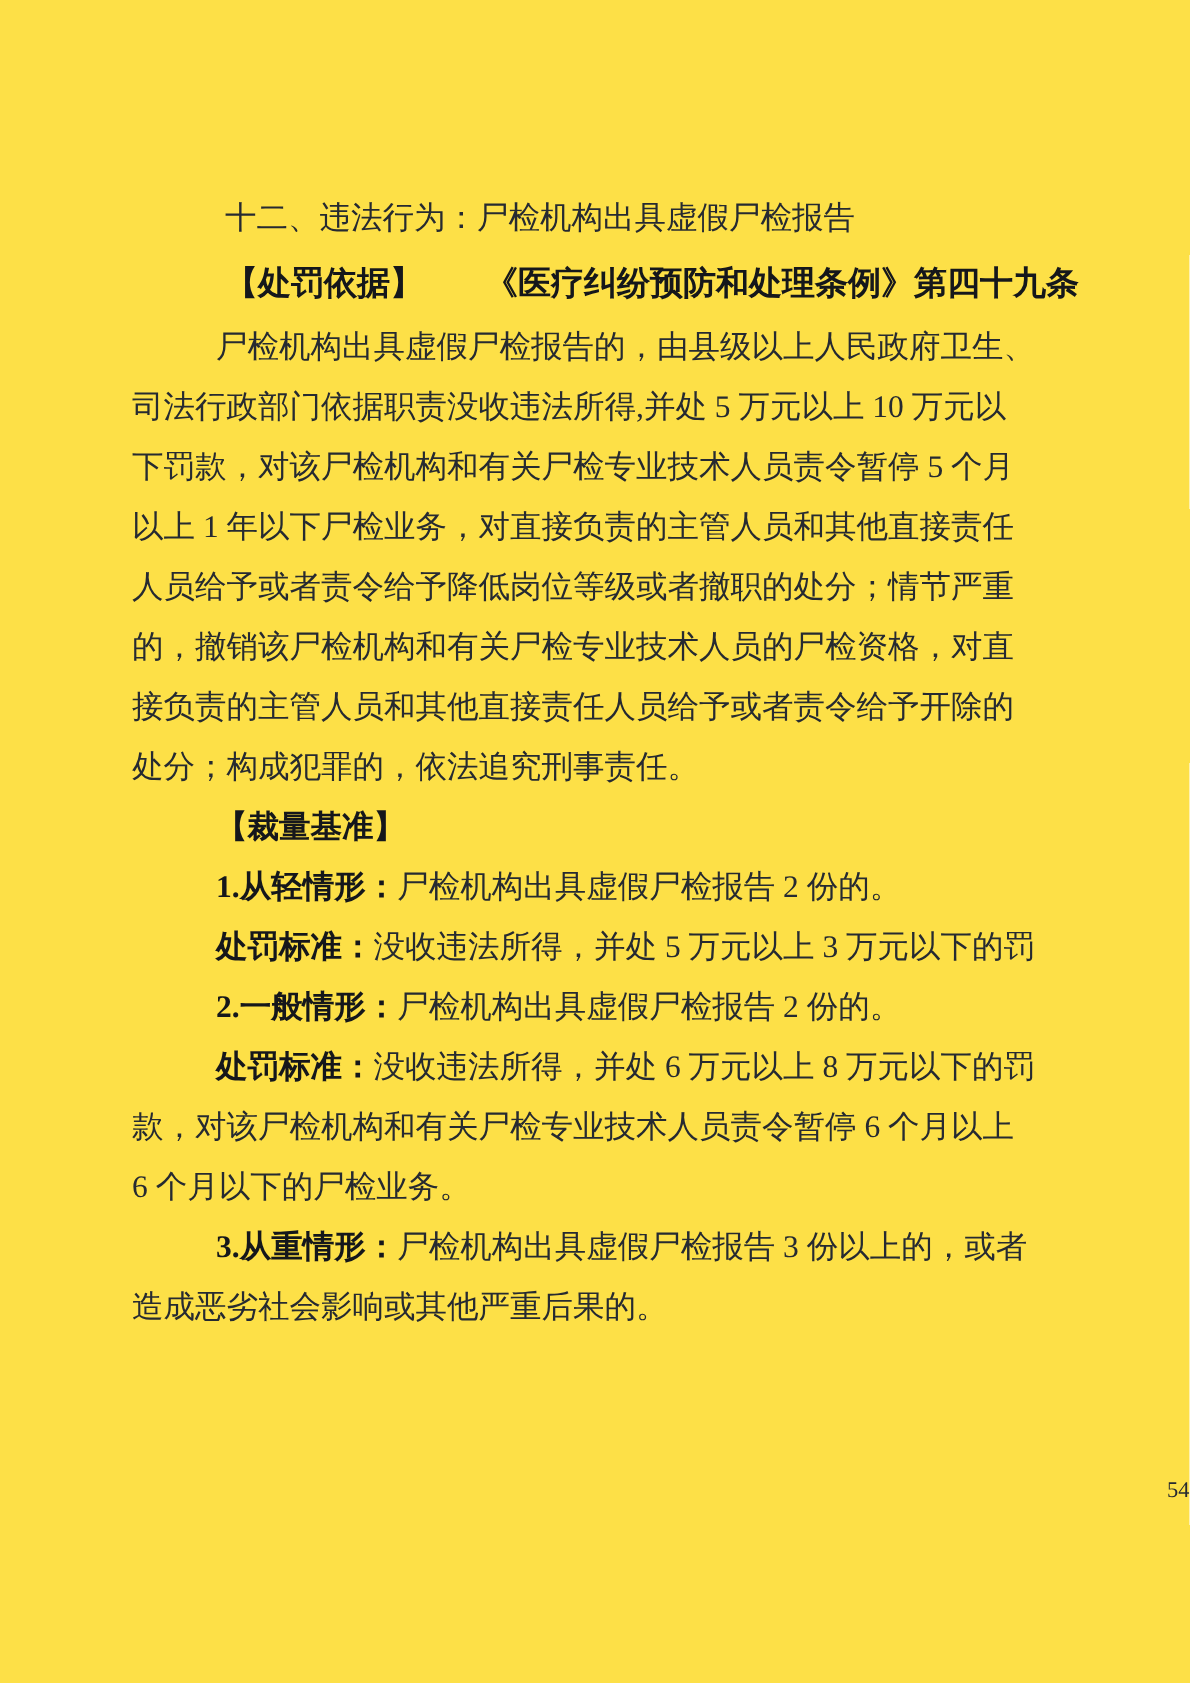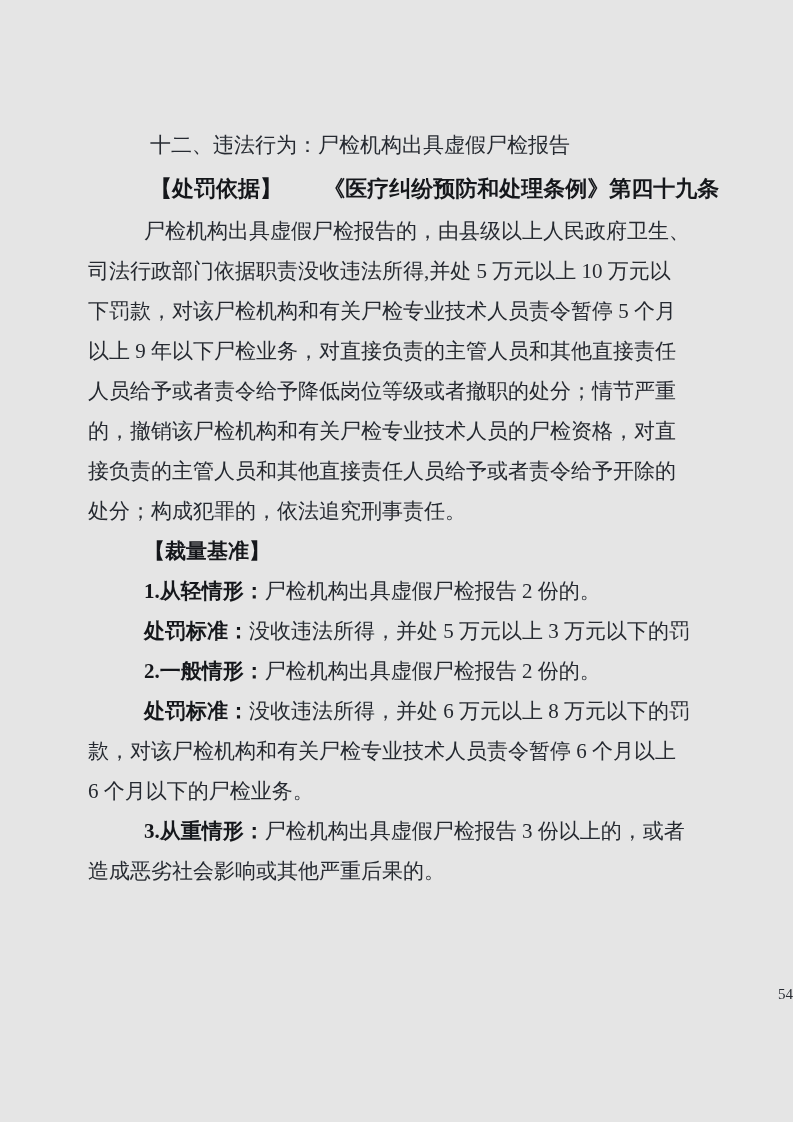--- a/index.html
+++ b/index.html
@@ -1,17 +1,17 @@
 <!DOCTYPE html>
 <html><head>
 <meta charset="utf-8">
 <style>
   html,body{margin:0;padding:0;background:#ffffff;}
   .page{
-    position:relative;width:793px;height:1122px;background:#e5e5e5;overflow:hidden;
+    position:relative;width:793px;height:1122px;background:#fde047;overflow:hidden;
     font-family:"Liberation Serif","DejaVu Serif",serif;
   }
   .content{position:absolute;left:88px;top:123px;width:618px;color:#262a31;}
   .h-line{font-size:21px;line-height:44px;height:44px;white-space:nowrap;}
   .h-basis{font-size:22px;font-weight:bold;color:#15171b;margin-top:38px;}
   .line{font-size:21px;line-height:40px;height:40px;white-space:nowrap;}
   .indent{padding-left:56px;}
   .h-indent{padding-left:62px;}
   .b{font-weight:bold;color:#15171b;}
   .gap{margin-left:36px;}
@@ -38,21 +38,21 @@
     <div class="line indent">
       <span>尸检机构出具虚假尸检报告的，由县级以上人民政府卫生、</span>
     </div>
     <div class="line">
       <span>司法行政部门依据职责没收违法所得,并处 5 万元以上 10 万元以</span>
     </div>
     <div class="line">
       <span>下罚款，对该尸检机构和有关尸检专业技术人员责令暂停 5 个月</span>
     </div>
     <div class="line">
-      <span>以上 9 年以下尸检业务，对直接负责的主管人员和其他直接责任</span>
+      <span>以上 1 年以下尸检业务，对直接负责的主管人员和其他直接责任</span>
     </div>
     <div class="line">
       <span>人员给予或者责令给予降低岗位等级或者撤职的处分；情节严重</span>
     </div>
     <div class="line">
       <span>的，撤销该尸检机构和有关尸检专业技术人员的尸检资格，对直</span>
     </div>
     <div class="line">
       <span>接负责的主管人员和其他直接责任人员给予或者责令给予开除的</span>
     </div>

